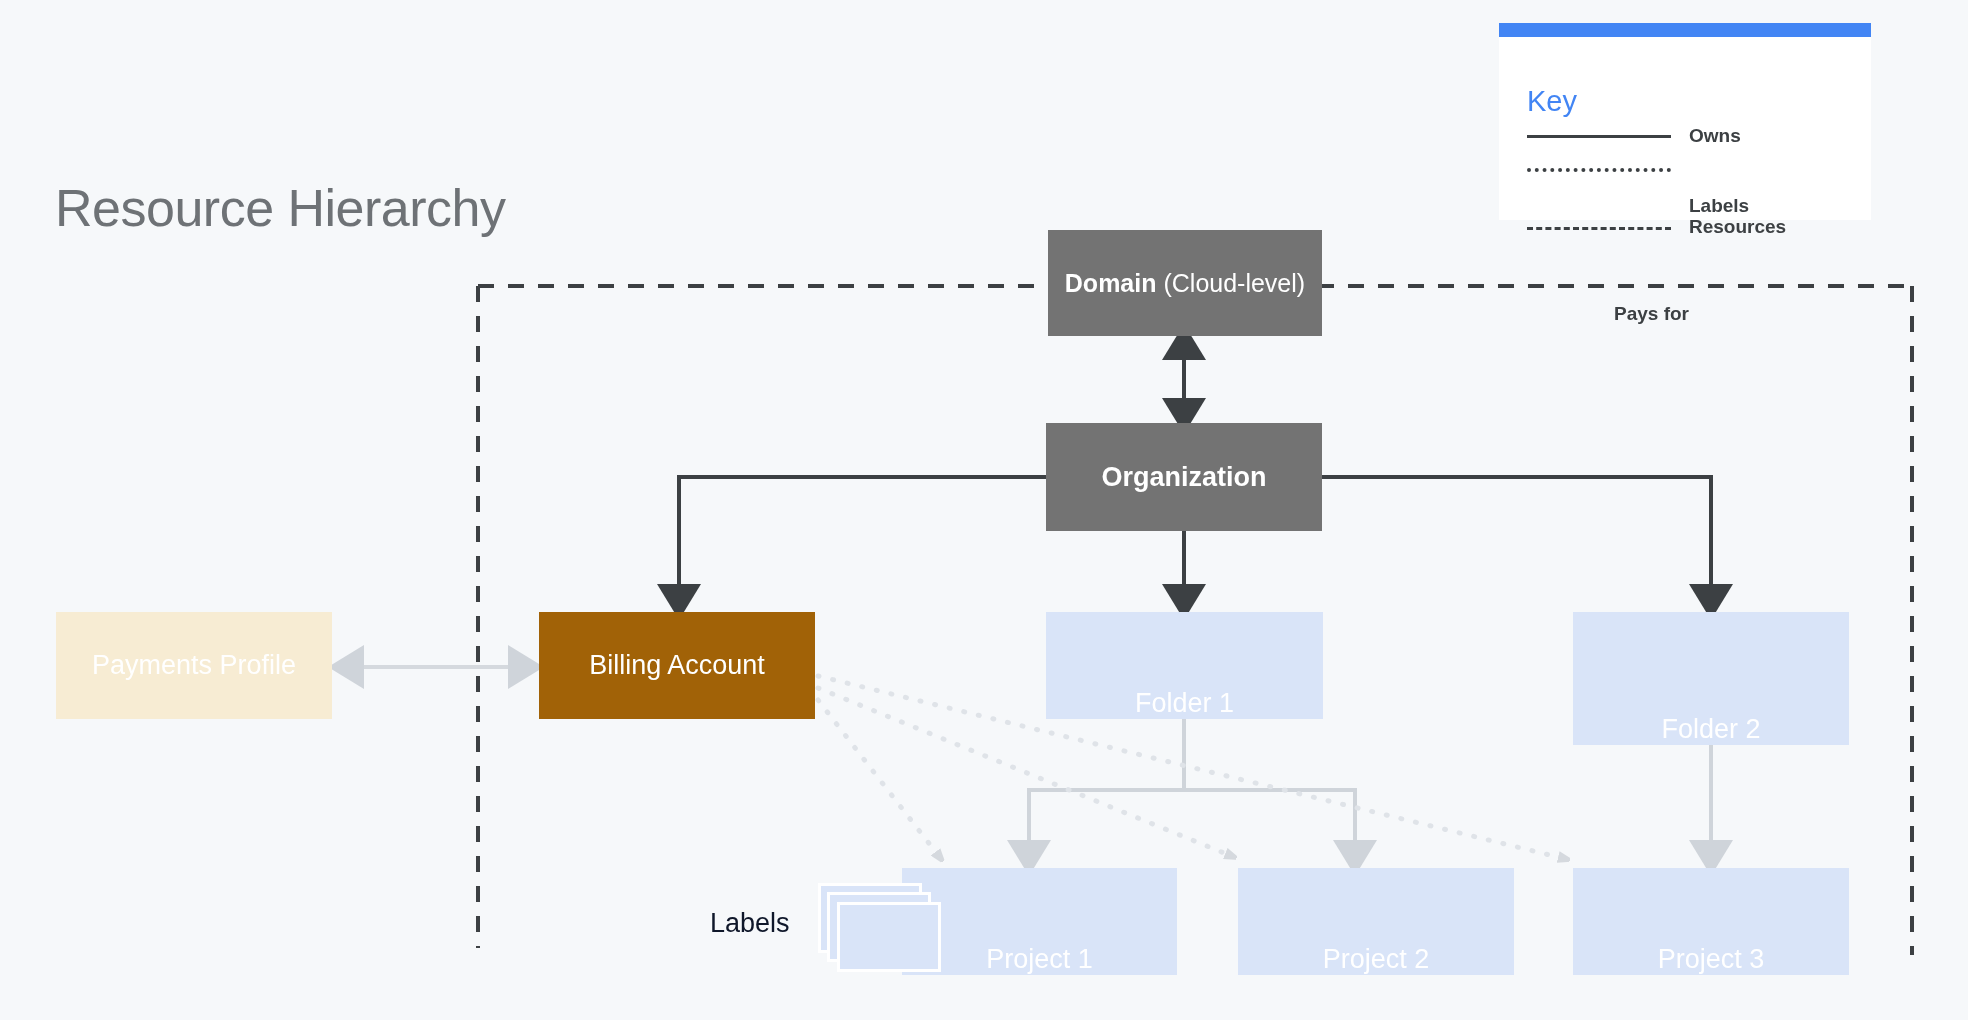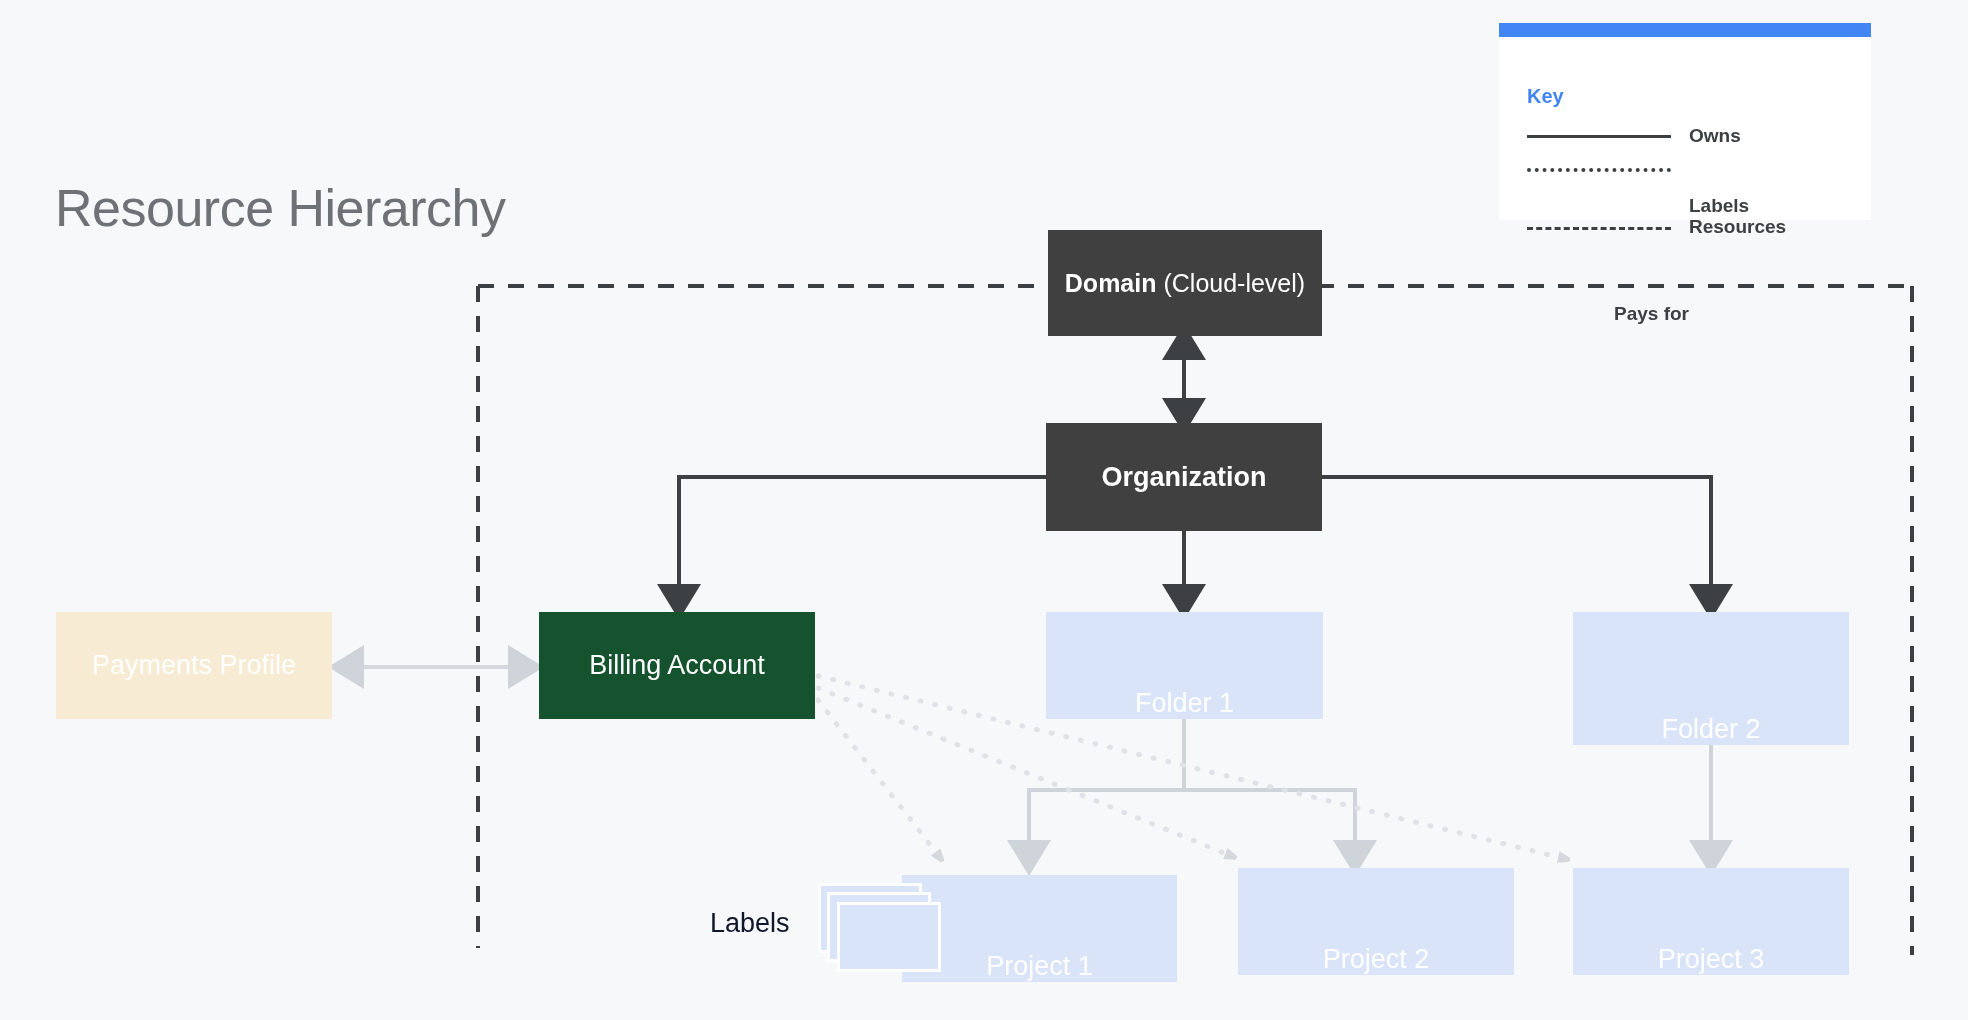--- a/index.html
+++ b/index.html
@@ -42,34 +42,34 @@
   .node {
     position: absolute;
     display: flex;
     align-items: center;
     justify-content: center;
     text-align: center;
     font-size: 27px;
     color: #ffffff;
     white-space: nowrap;
   }
-  .node.red      { background: #404040; }
+  .node.red      { background: #737373; }
   .node.blue     { background: #d9e4f8; align-items: flex-end; }
-  .node.green    { background: #14532d; }
+  .node.green    { background: #a16207; }
   .node.cream    { background: #f7ecd3; }
 
   .node .lbl { pointer-events: none; }
 
   .node-domain  { left:1048px; top:230px;  width:274px; height:106px; font-size:25px; }
   .node-org     { left:1046px; top:423px;  width:276px; height:108px; font-weight:700; font-size:27px; }
   .node-billing { left:539px;  top:612px;  width:276px; height:107px; }
   .node-folder1 { left:1046px; top:612px;  width:277px; height:107px; }
   .node-folder2 { left:1573px; top:612px;  width:276px; height:133px; }
   .node-payments{ left:56px;   top:612px;  width:276px; height:107px; }
-  .node-proj1   { left:902px;  top:868px;  width:275px; height:107px;margin-top:7px; }
+  .node-proj1   { left:902px;  top:868px;  width:275px; height:107px; }
   .node-proj2   { left:1238px; top:868px;  width:276px; height:107px; }
   .node-proj3   { left:1573px; top:868px;  width:276px; height:107px; }
 
   .domain-strong { font-weight: 700; }
   .domain-rest   { font-weight: 400; }
 
   
   #labels-text {
     position: absolute;
     left: 710px;
@@ -108,22 +108,22 @@
     position: absolute;
     left: 0; top: 0;
     width: 372px;
     height: 14px;
     background: #4285f4;
   }
   #key-title {
     position: absolute;
     left: 28px;
     top: 62px;
-    font-size: 20px;
-    font-weight: 700;
+    font-size: 29px;
+    font-weight: 400;
     color: #4285f4;
   }
   .key-row {
     position: absolute;
     left: 28px;
     display: flex;
     align-items: flex-end;
   }
   .key-sample {
     width: 144px;

